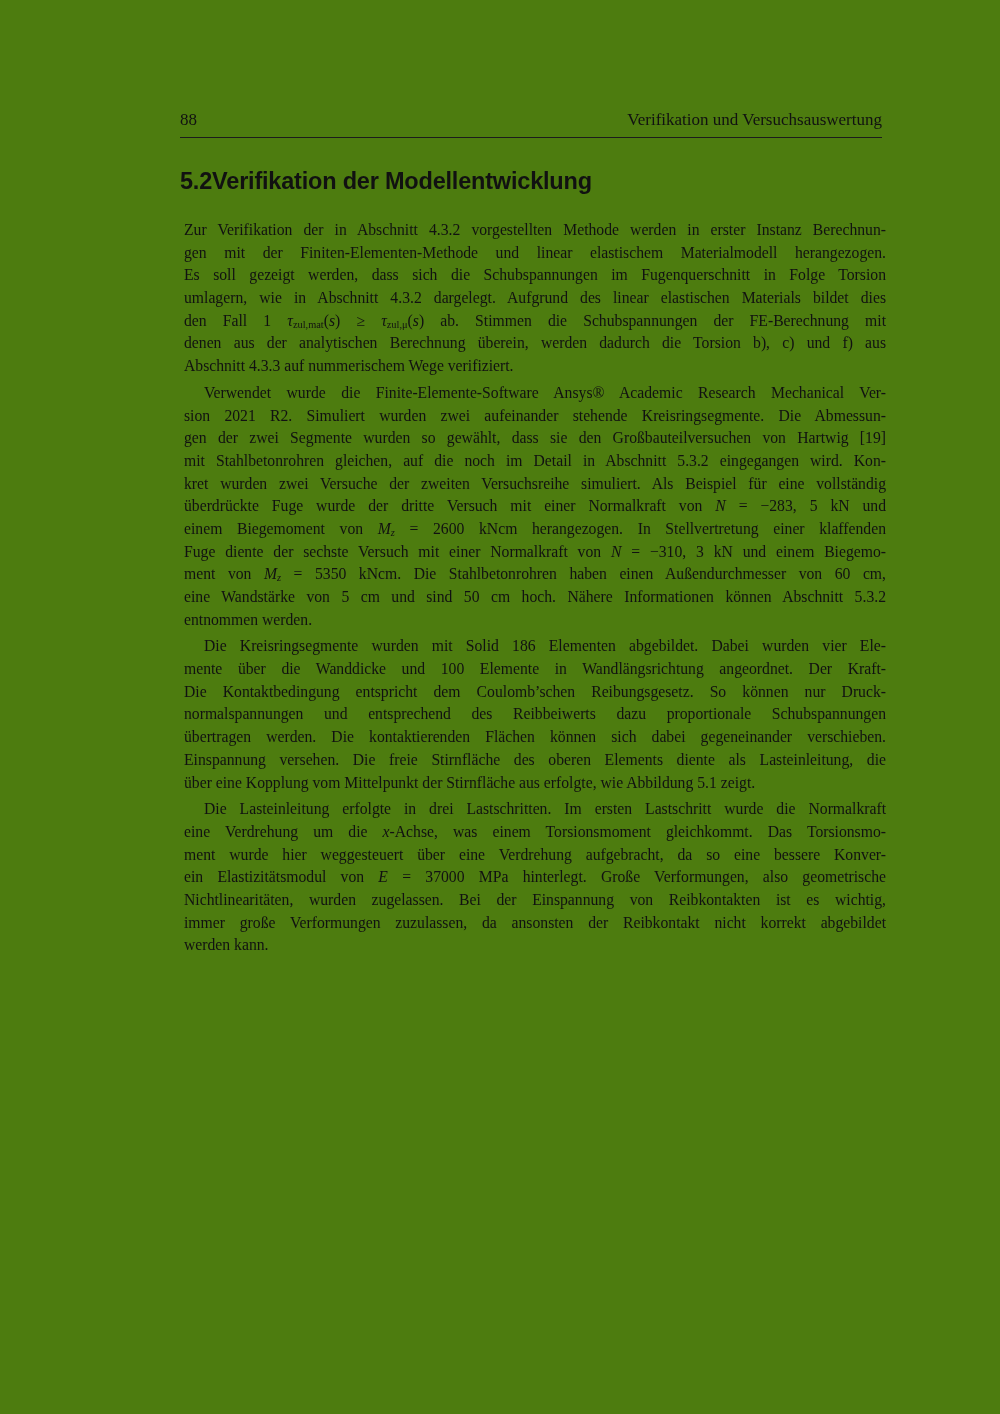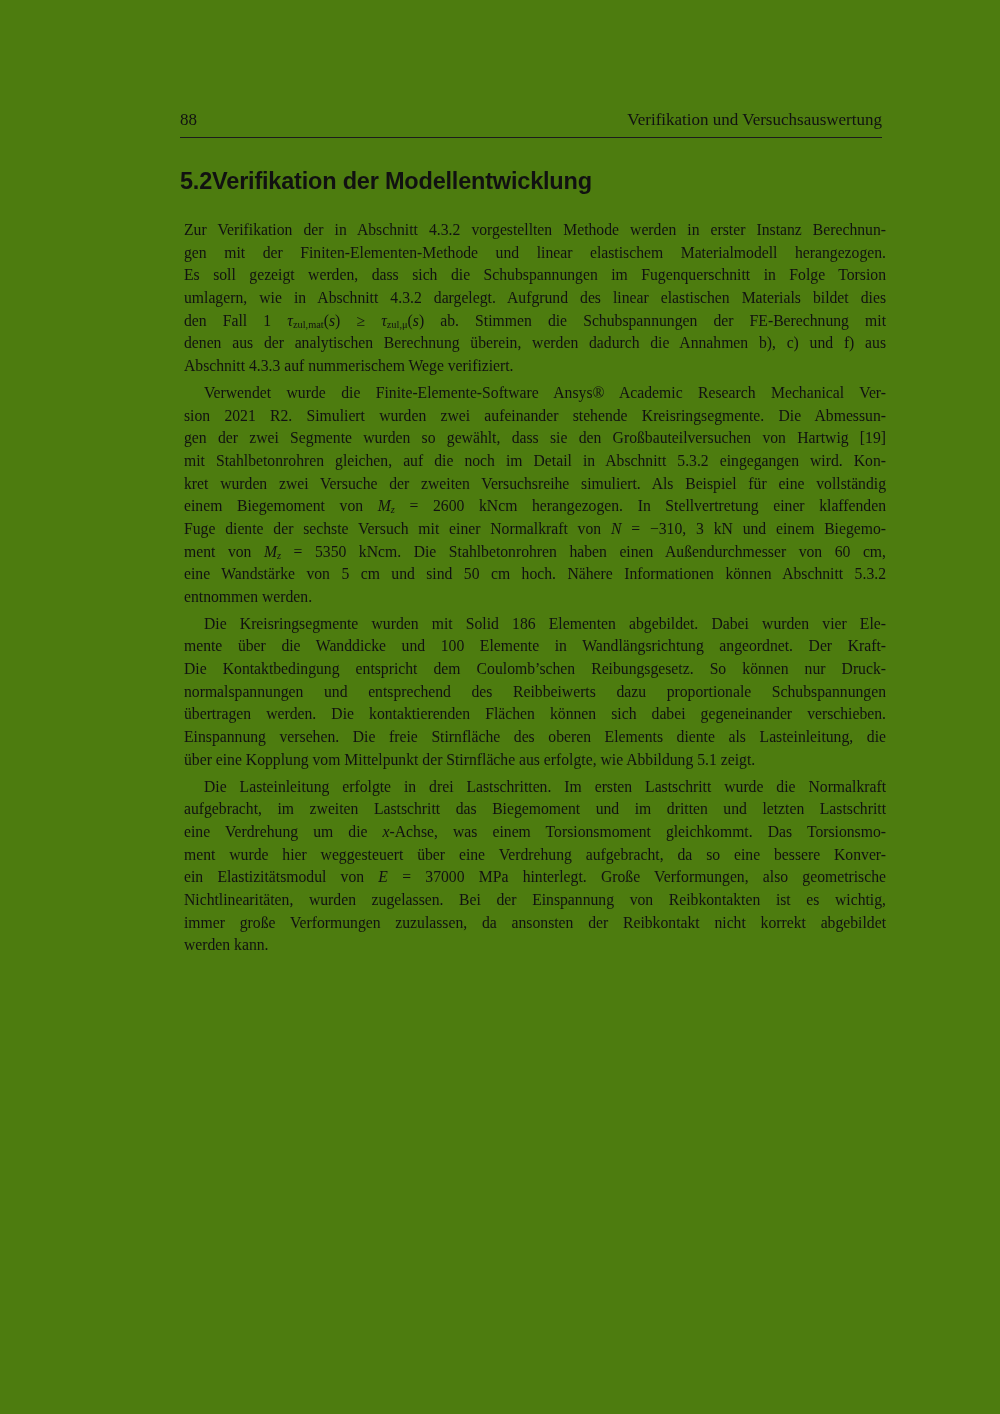--- a/index.html
+++ b/index.html
@@ -104,47 +104,47 @@
       <span class="sec-num">5.2</span><span>Verifikation der Modellentwicklung</span>
     </div>
 
     <div class="body-text">
         <div class="paragraph">
           <div class="line">Zur Verifikation der in Abschnitt 4.3.2 vorgestellten Methode werden in erster Instanz Berechnun-</div>
           <div class="line">gen mit der Finiten-Elementen-Methode und linear elastischem Materialmodell herangezogen.</div>
           <div class="line">Es soll gezeigt werden, dass sich die Schubspannungen im Fugenquerschnitt in Folge Torsion</div>
           <div class="line">umlagern, wie in Abschnitt 4.3.2 dargelegt. Aufgrund des linear elastischen Materials bildet dies</div>
           <div class="line">den Fall 1 <i>τ</i><sub>zul,mat</sub>(<i>s</i>) ≥ <i>τ</i><sub>zul,μ</sub>(<i>s</i>) ab. Stimmen die Schubspannungen der FE-Berechnung mit</div>
-          <div class="line">denen aus der analytischen Berechnung überein, werden dadurch die Annahmen b), c) und f) aus</div>
+          <div class="line">denen aus der analytischen Berechnung überein, werden dadurch die Torsion b), c) und f) aus</div>
           <div class="line last">Abschnitt 4.3.3 auf nummerischem Wege verifiziert.</div>
         </div>
         <div class="paragraph">
           <div class="line indent">Verwendet wurde die Finite-Elemente-Software Ansys® Academic Research Mechanical Ver-</div>
           <div class="line">sion 2021 R2. Simuliert wurden zwei aufeinander stehende Kreisringsegmente. Die Abmessun-</div>
           <div class="line">gen der zwei Segmente wurden so gewählt, dass sie den Großbauteilversuchen von Hartwig [19]</div>
           <div class="line">mit Stahlbetonrohren gleichen, auf die noch im Detail in Abschnitt 5.3.2 eingegangen wird. Kon-</div>
           <div class="line">kret wurden zwei Versuche der zweiten Versuchsreihe simuliert. Als Beispiel für eine vollständig</div>
+          <div class="line">überdrückte Fuge wurde der dritte Versuch mit einer Normalkraft von <i>N</i> = −283, 5 kN und</div>
           <div class="line">einem Biegemoment von <i>M</i><sub><i>z</i></sub> = 2600 kNcm herangezogen. In Stellvertretung einer klaffenden</div>
           <div class="line">Fuge diente der sechste Versuch mit einer Normalkraft von <i>N</i> = −310, 3 kN und einem Biegemo-</div>
           <div class="line">ment von <i>M</i><sub><i>z</i></sub> = 5350 kNcm. Die Stahlbetonrohren haben einen Außendurchmesser von 60 cm,</div>
           <div class="line">eine Wandstärke von 5 cm und sind 50 cm hoch. Nähere Informationen können Abschnitt 5.3.2</div>
           <div class="line last">entnommen werden.</div>
         </div>
         <div class="paragraph">
           <div class="line indent">Die Kreisringsegmente wurden mit Solid 186 Elementen abgebildet. Dabei wurden vier Ele-</div>
           <div class="line">mente über die Wanddicke und 100 Elemente in Wandlängsrichtung angeordnet. Der Kraft-</div>
           <div class="line">Die Kontaktbedingung entspricht dem Coulomb’schen Reibungsgesetz. So können nur Druck-</div>
           <div class="line">normalspannungen und entsprechend des Reibbeiwerts dazu proportionale Schubspannungen</div>
           <div class="line">übertragen werden. Die kontaktierenden Flächen können sich dabei gegeneinander verschieben.</div>
           <div class="line">Einspannung versehen. Die freie Stirnfläche des oberen Elements diente als Lasteinleitung, die</div>
           <div class="line last">über eine Kopplung vom Mittelpunkt der Stirnfläche aus erfolgte, wie Abbildung 5.1 zeigt.</div>
         </div>
         <div class="paragraph">
           <div class="line indent">Die Lasteinleitung erfolgte in drei Lastschritten. Im ersten Lastschritt wurde die Normalkraft</div>
-          <div class="line">aufgebracht, im zweiten Lastschritt das Biegemoment und im dritten und letzten Lastschritt</div>
           <div class="line">eine Verdrehung um die <i>x</i>-Achse, was einem Torsionsmoment gleichkommt. Das Torsionsmo-</div>
           <div class="line">ment wurde hier weggesteuert über eine Verdrehung aufgebracht, da so eine bessere Konver-</div>
           <div class="line">ein Elastizitätsmodul von <i>E</i> = 37000 MPa hinterlegt. Große Verformungen, also geometrische</div>
           <div class="line">Nichtlinearitäten, wurden zugelassen. Bei der Einspannung von Reibkontakten ist es wichtig,</div>
           <div class="line">immer große Verformungen zuzulassen, da ansonsten der Reibkontakt nicht korrekt abgebildet</div>
           <div class="line last">werden kann.</div>
         </div>
       </div>
 
   </div>

